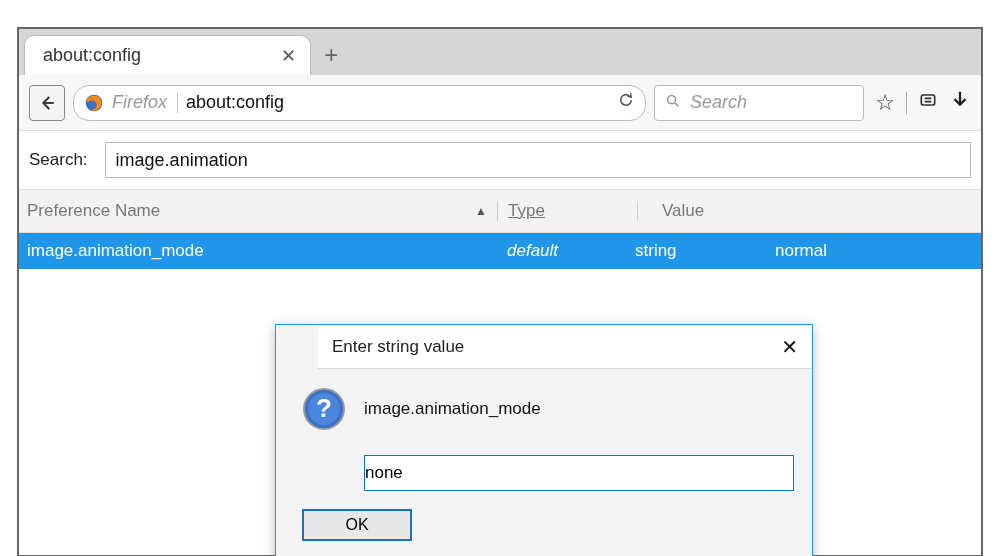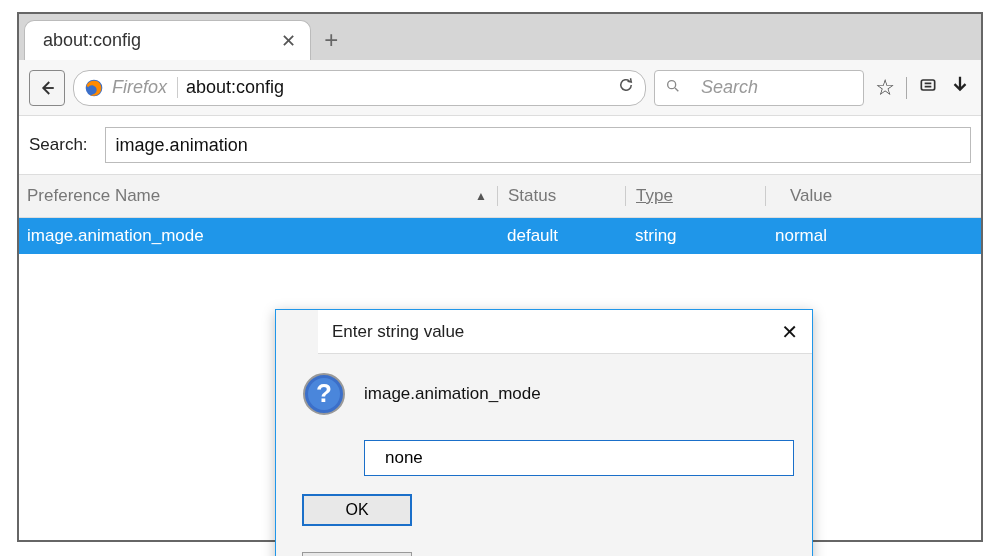--- a/index.html
+++ b/index.html
@@ -1,55 +1,55 @@
 <!DOCTYPE html>
 <html><head>
 <meta charset="utf-8">
 <style>
   * { box-sizing: border-box; margin: 0; padding: 0; font-family: "Segoe UI", -apple-system, sans-serif; }
   body { width: 1000px; height: 556px; background: #fff; position: relative; overflow: hidden; }
-  .frame { position: absolute; left: 17px; top: 12px; width: 966px; height: 530px; border: 2px solid #666; background: #fff; }
+  .frame { position: absolute; left: 17px; top: 27px; width: 966px; height: 530px; border: 2px solid #666; background: #fff; }
   .tabstrip { height: 46px; background: #d6d6d6; display: flex; align-items: flex-end; padding-left: 5px; }
   .tab { background: #fff; border-top-left-radius: 10px; border-top-right-radius: 10px; height: 40px; padding: 0 14px 0 18px; display: flex; align-items: center; gap: 140px; font-size: 18px; color: #333; border: 1px solid #bbb; border-bottom: none; position: relative; }
   .tab .close { font-size: 18px; color: #555; cursor: pointer; }
   .newtab { width: 40px; display: flex; align-items: center; justify-content: center; font-size: 24px; color: #666; height: 40px; }
   .toolbar { height: 56px; background: #f7f7f7; border-bottom: 1px solid #ddd; display: flex; align-items: center; padding: 0 10px; gap: 8px; }
   .back { width: 36px; height: 36px; border: 1px solid #888; border-radius: 4px; display: flex; align-items: center; justify-content: center; font-size: 22px; background: #f5f5f5; }
   .urlbox { flex: 1; display: flex; align-items: center; border: 1px solid #bbb; border-radius: 16px; height: 36px; background: #fff; padding: 0 10px; gap: 8px; }
   .urlbox .firefox-icon { width: 20px; height: 20px; display: inline-block; }
   .urlbox .brand { color: #999; font-style: italic; font-size: 18px; border-right: 1px solid #ccc; padding-right: 10px; }
   .urlbox .url { font-size: 18px; color: #111; flex: 1; }
   .urlbox .reload { font-size: 18px; color: #555; }
-  .searchbox { width: 210px; display: flex; align-items: center; border: 1px solid #bbb; border-radius: 4px; height: 36px; background: #fff; padding: 0 10px; gap: 20px; }
+  .searchbox { width: 210px; display: flex; align-items: center; border: 1px solid #bbb; border-radius: 4px; height: 36px; background: #fff; padding: 0 10px; gap: 9px; }
   .searchbox .mag { color: #888; }
   .searchbox .ph { color: #999; font-style: italic; font-size: 18px; }
   .ticon { width: 26px; text-align: center; font-size: 22px; color: #333; }
   .sep { width: 1px; height: 22px; background: #aaa; }
   .cfg-search { height: 58px; display: flex; align-items: center; padding: 0 10px; gap: 17px; background: #fff; }
   .cfg-search label { font-size: 17px; color: #222; }
   .cfg-search input { flex: 1; height: 36px; border: 1px solid #bbb; padding: 4px 10px; font-size: 18px; color: #111; }
   .cols { height: 44px; display: flex; align-items: center; padding: 0 8px; background: #f3f3f3; border-top: 1px solid #ddd; border-bottom: 1px solid #ddd; font-size: 17px; color: #777; }
   .col-pref { width: 470px; display: flex; align-items: center; justify-content: space-between; padding-right: 10px; }
   .sorttri { font-size: 12px; color: #555; }
   .col-status { width: 128px; border-left: 1px solid #ccc; padding-left: 10px; }
   .col-type { width: 140px; border-left: 1px solid #ccc; padding-left: 10px; text-decoration: underline; }
   .col-value { flex: 1; border-left: 1px solid #ccc; padding-left: 24px; }
   .row { height: 36px; display: flex; align-items: center; background: #1f96e9; color: #fff; font-size: 17px; padding: 0 8px; }
   .row .c1 { width: 470px; }
-  .row .c2 { width: 128px; padding-left: 10px; }
+  .row .c2 { width: 128px; padding-left: 10px; font-style: italic; }
   .row .c3 { width: 140px; padding-left: 10px; }
   .row .c4 { flex: 1; padding-left: 10px; }
   .dialog { position: absolute; left: 256px; top: 295px; width: 538px; border: 1px solid #1f96e9; background: #f4f4f4; box-shadow: 0 3px 12px rgba(0,0,0,0.25); }
   .dialog-title { height: 44px; display: flex; align-items: center; justify-content: space-between; padding: 0 14px; font-size: 17px; color: #222; background: #fff; border-bottom: 1px solid #ddd; margin-left: 42px; }
   .dialog-title .close { font-size: 20px; color: #111; cursor: pointer; }
   .dialog-body { padding: 18px 26px 22px; }
   .dbody-top { display: flex; align-items: center; gap: 18px; margin-bottom: 24px; }
   .qicon { width: 44px; height: 44px; }
   .prefname { font-size: 17px; color: #111; }
-  .dinput { margin-left: 62px; height: 36px; border: 1px solid #1a6fc9; background: #fff; padding: 0 20px; display: block; width: 430px; font-size: 17px; color: #000; }
+  .dinput { margin-left: 62px; height: 36px; border: 1px solid #1a6fc9; background: #fff; padding: 0 0; display: block; width: 430px; font-size: 17px; color: #000; }
   .dbtns { display: flex; gap: 26px; justify-content: center; margin-top: 18px; flex-direction: column; }
   .dbtn { width: 110px; height: 32px; border: 1px solid #999; background: #e8e8e8; font-size: 16px; cursor: pointer; }
   .dbtn.primary { border: 2px solid #1a6fc9; }
   .downarrow { font-size: 24px; color: #222; }
 </style>
 </head>
 <body>
 
 <div class="frame">
   <div class="tabstrip">
@@ -110,21 +110,20 @@
   <div class="cfg-search">
     <label>Search:</label>
     <input type="text" value="image.animation" style="">
   </div>
 
   <div class="cols">
     <div class="col-pref">
       <span>Preference Name</span>
       <span class="sorttri">▲</span>
     </div>
-    <div class="col-status">Status</div>
     <div class="col-type">Type</div>
     <div class="col-value">Value</div>
   </div>
 
   <div class="row">
     <div class="c1">image.animation_mode</div>
     <div class="c2">default</div>
     <div class="c3">string</div>
     <div class="c4">normal</div>
   </div>

